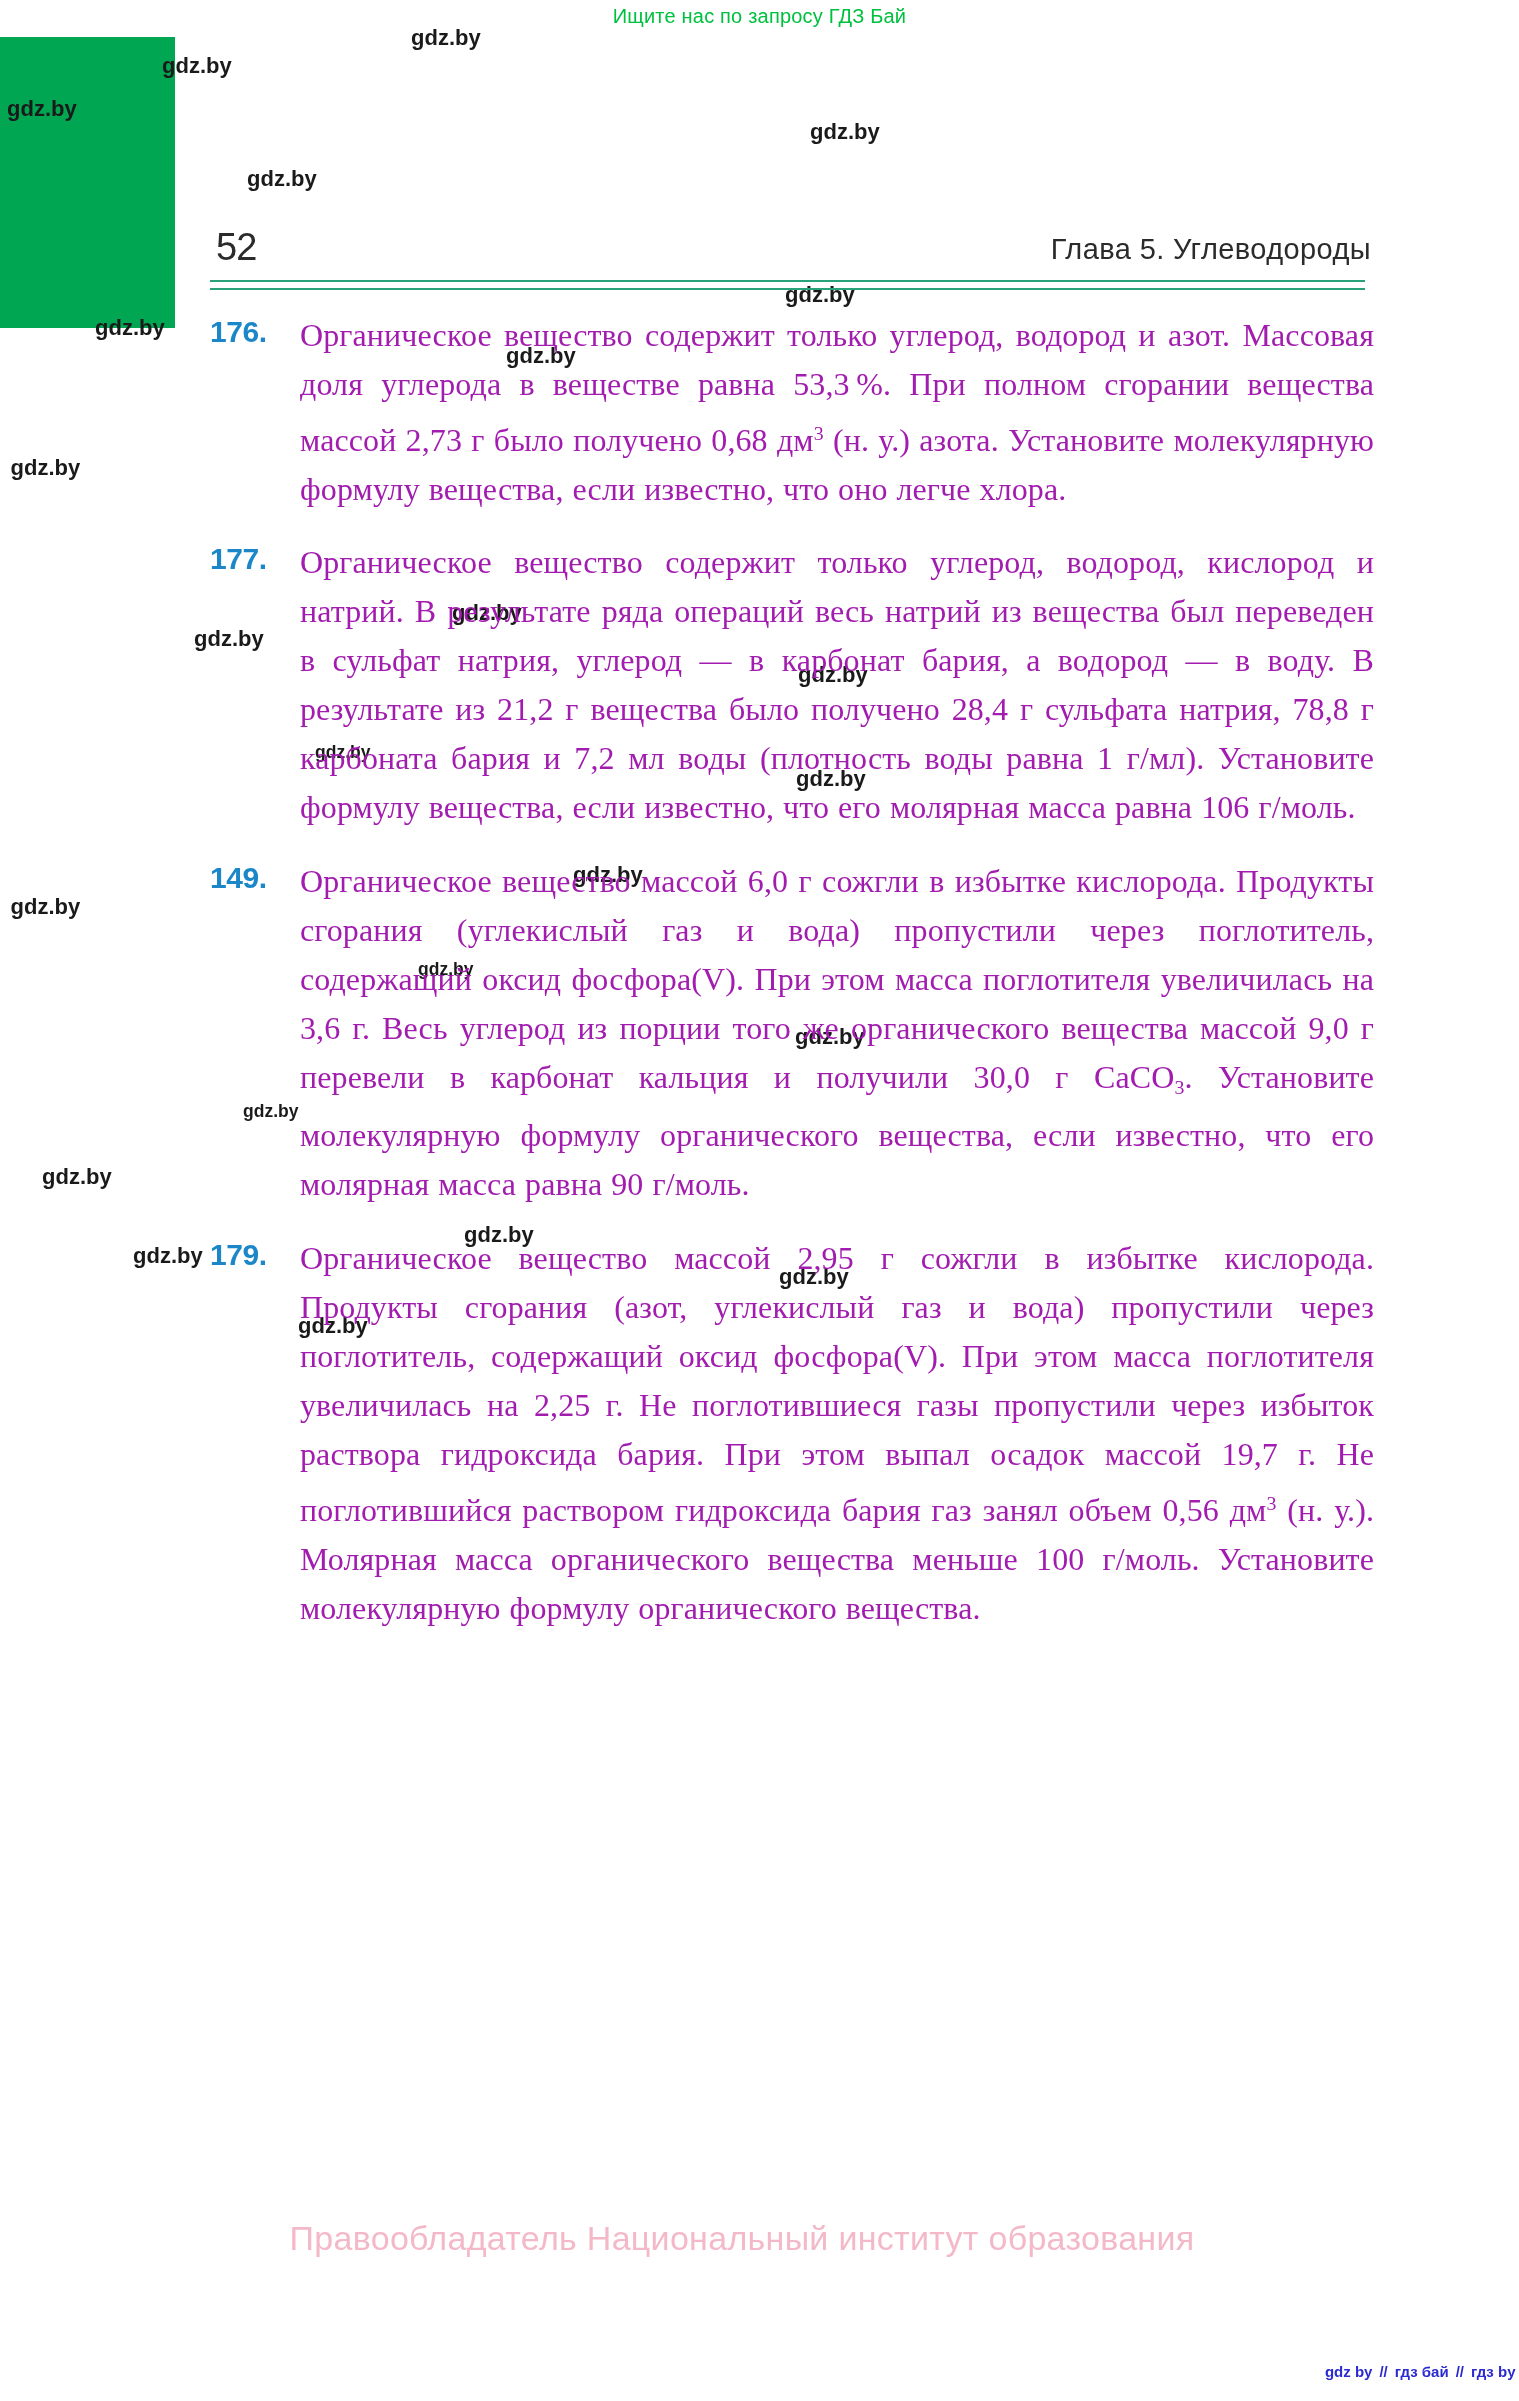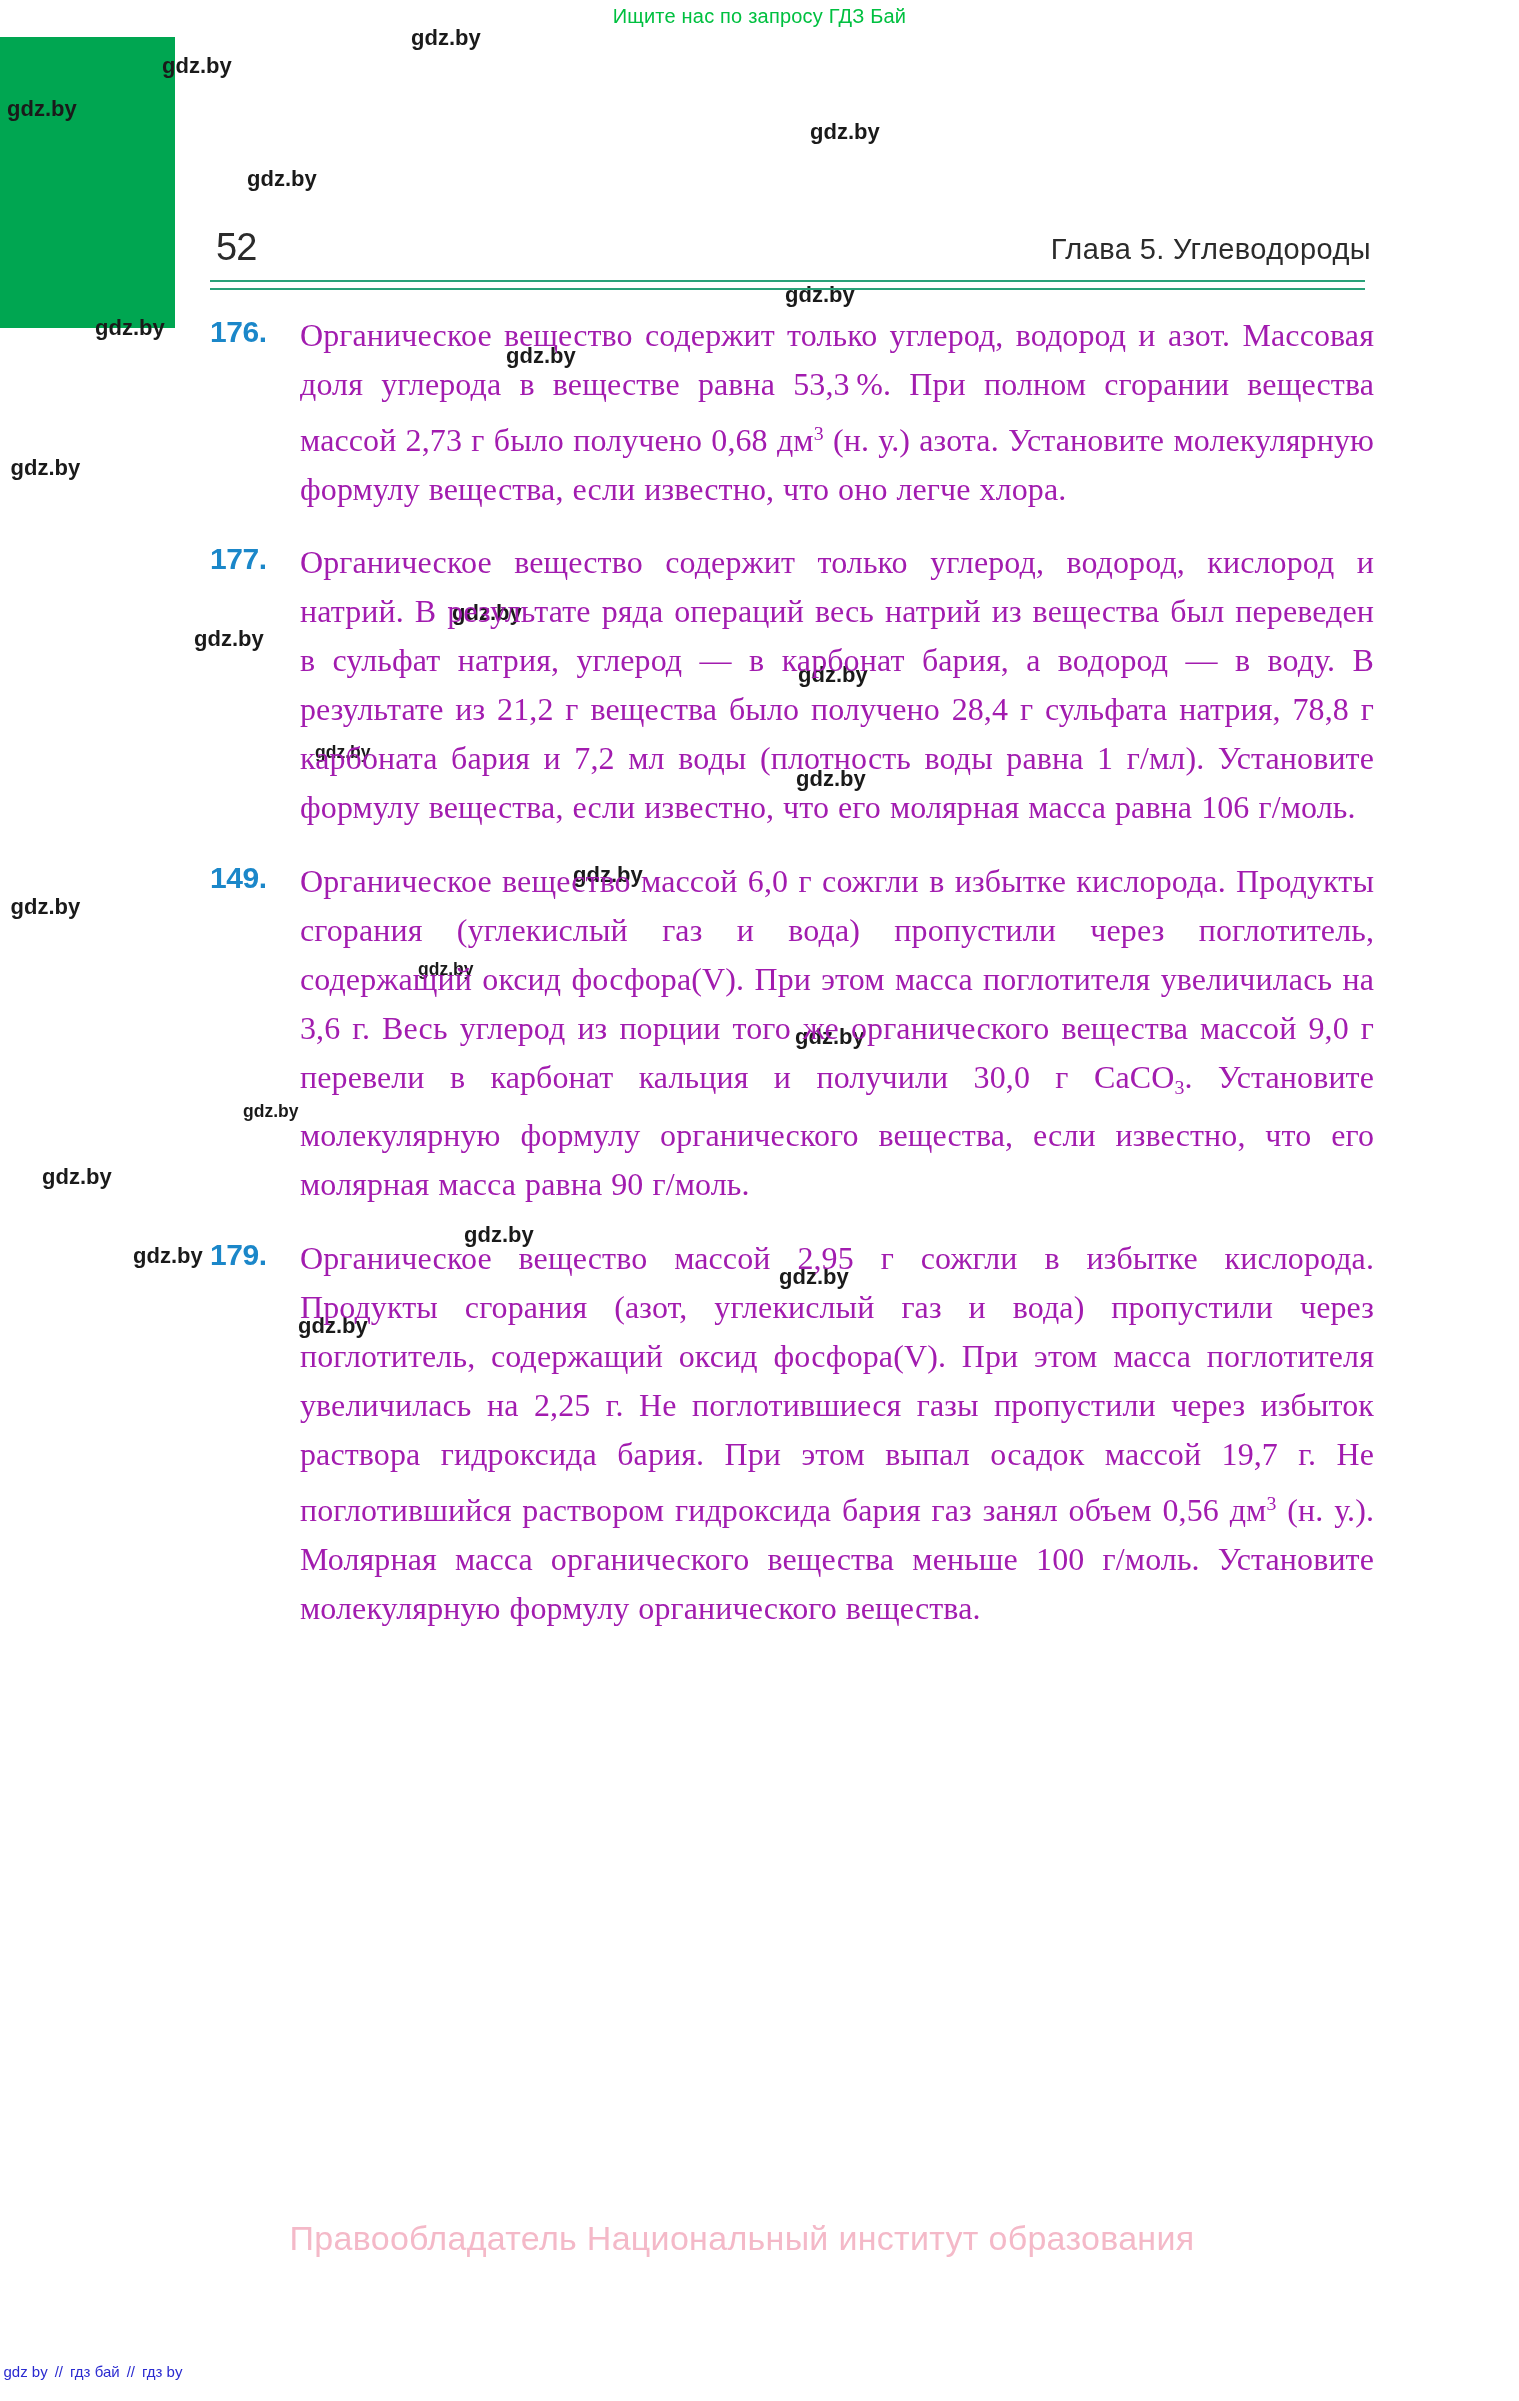--- a/index.html
+++ b/index.html
@@ -135,24 +135,24 @@
     font-family: "Liberation Sans", sans-serif;
     font-size: 34px;
     letter-spacing: 0.3px;
     white-space: nowrap;
   }
   .bottom-links {
     position: absolute;
     left: 0;
     top: 2363px;
     width: 1519px;
-    text-align: left;
+    text-align: right;
     color: #2b2bd0;
     font-family: "Liberation Sans", sans-serif;
-    font-weight: normal;
+    font-weight: bold;
     font-size: 15px;
   }
   .bottom-links span { margin: 0 3.5px; }
 </style>
 </head>
 <body>
 
 <div class="promo-top">Ищите нас по запросу ГДЗ Бай</div>
 
 <div class="green-block"></div>

